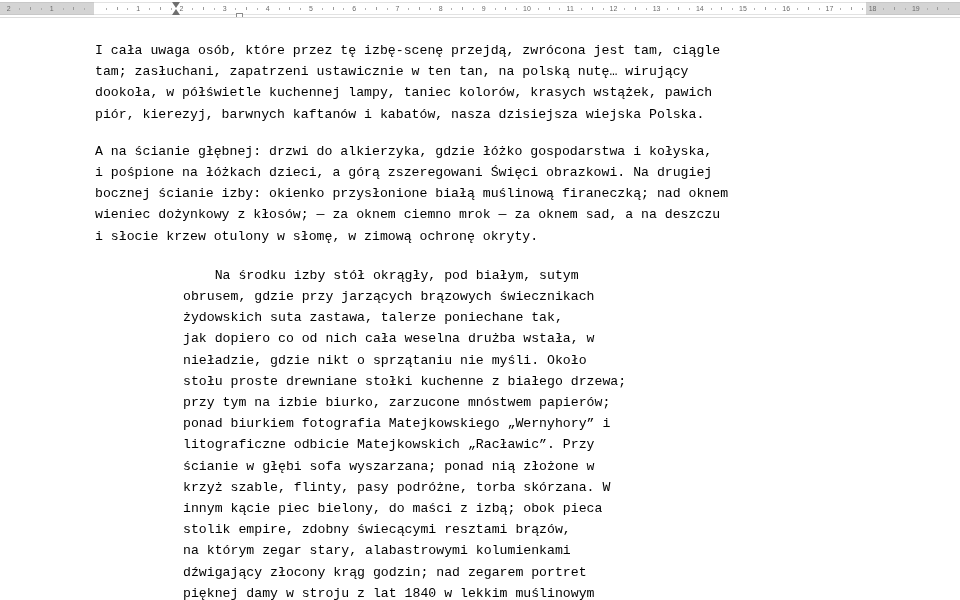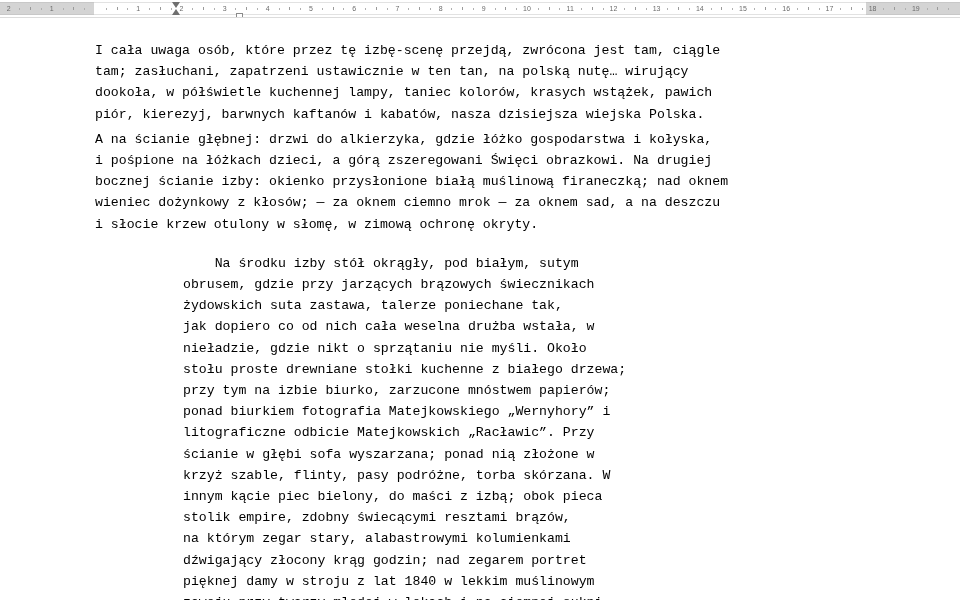--- a/index.html
+++ b/index.html
@@ -116,21 +116,21 @@
 
   .para {
     font-family: "Liberation Mono", "DejaVu Sans Mono", monospace;
     font-size: 13.2px;
     line-height: 21.2px;
     color: #000000;
     white-space: pre-wrap;
     margin: 0;
     letter-spacing: 0px;
   }
-  .para + .para { margin-top: 4px; }
+  .para + .para { margin-top: 16px; }
 
   .para.indented {
     padding-left: 88px;
     margin-top: 18px;
   }
 </style>
 </head>
 <body>
 
 <div id="app">

